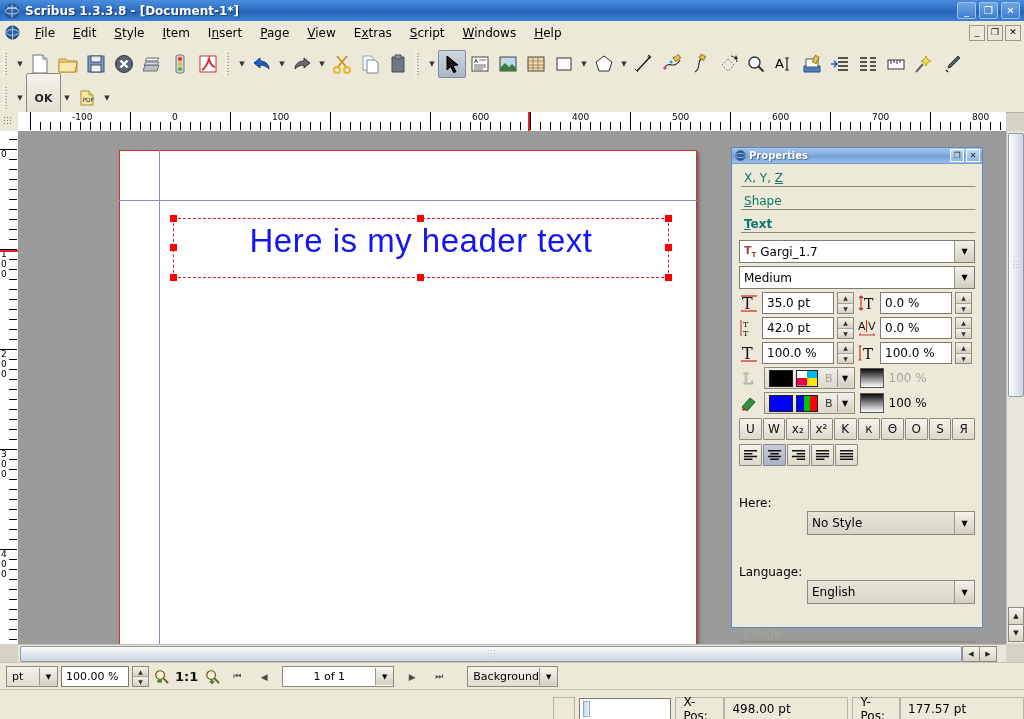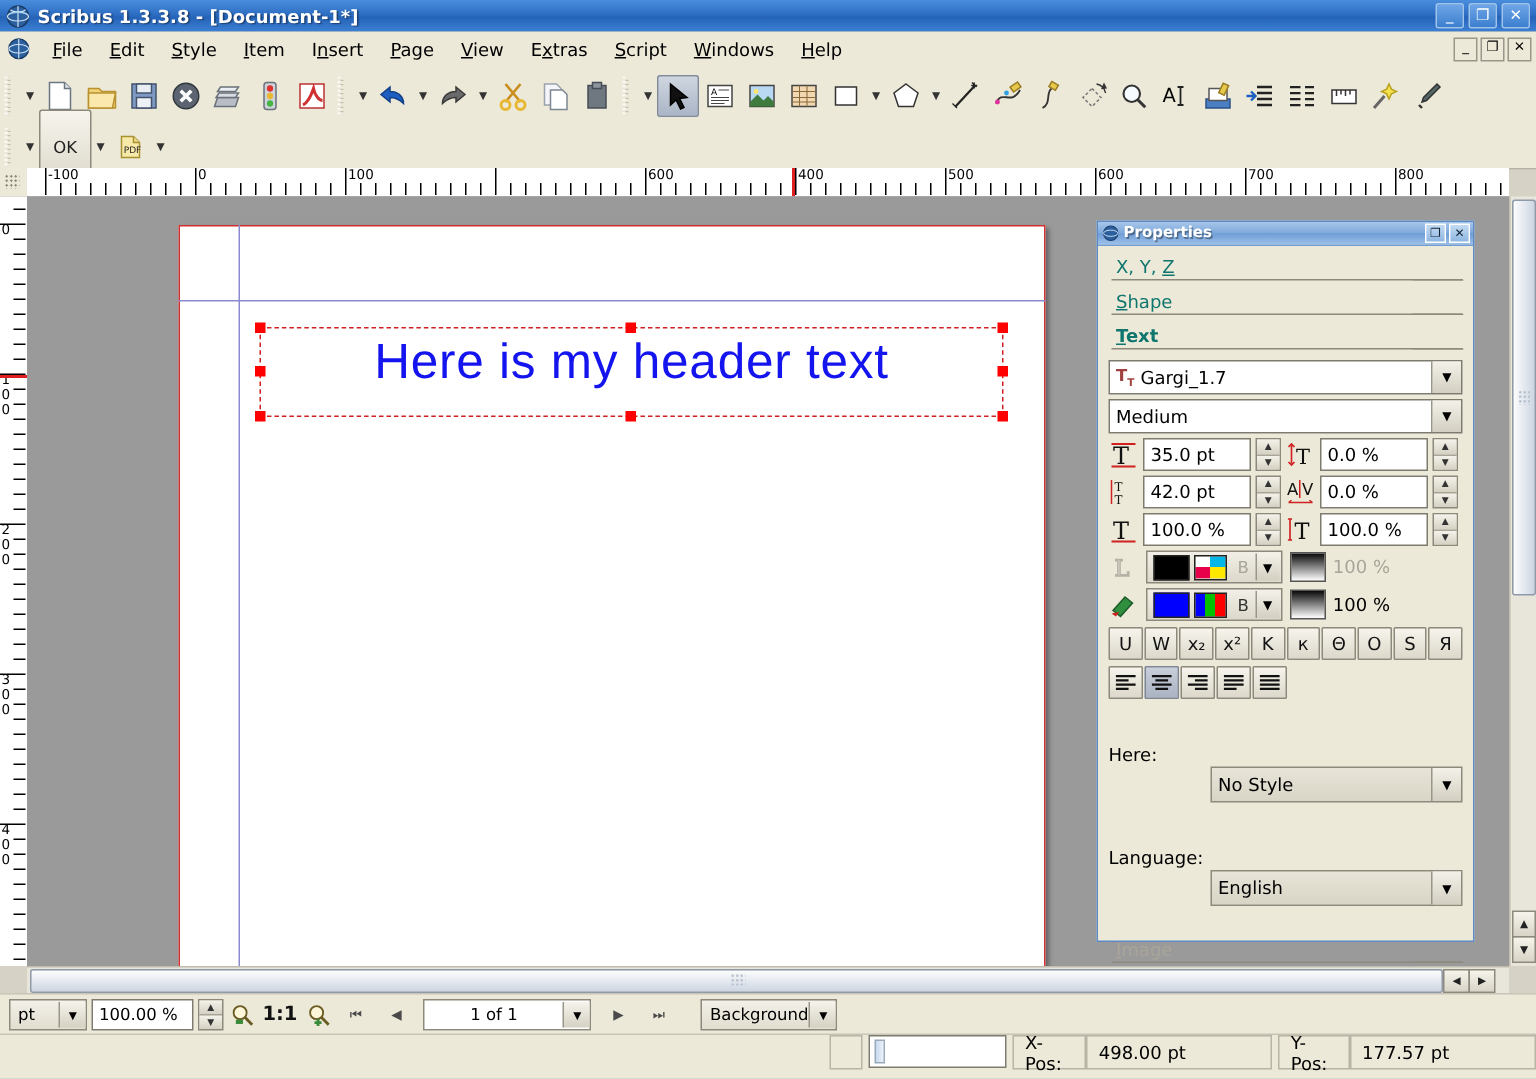--- a/index.html
+++ b/index.html
@@ -75,21 +75,21 @@
   }
   .arrowbtn{
     width:12px;height:26px;display:flex;align-items:center;justify-content:center;
     flex:0 0 auto;font-size:7px;color:#333;
   }
   .okbtn{
     height:19px;min-width:27px;padding:15px 3px;
     background:linear-gradient(to bottom,#f6f4ec,#dcd8ca);
     border:1px solid #8d897c;border-radius:2px;
     display:flex;align-items:center;justify-content:center;
-    font-size:11px;font-weight:normal;color:#222;flex:0 0 auto;
+    font-size:11px;font-weight:bold;color:#222;flex:0 0 auto;
   }
 
   
   .ruler-corner{
     position:absolute;left:0;top:112px;width:18px;height:19px;
     background:#ece9d8;border-right:1px solid #888;border-bottom:1px solid #888;
   }
   .ruler-corner:after{
     content:"";position:absolute;left:3px;top:4px;width:10px;height:10px;
     background-image:radial-gradient(#7e7a6d 0.7px,transparent 0.8px);
@@ -97,21 +97,21 @@
   }
   .hruler{
     position:absolute;left:18px;top:112px;width:988px;height:19px;
     background:#fff;border-bottom:1px solid #6f6f6f;overflow:hidden;
   }
   .vruler{
     position:absolute;left:0;top:131px;width:18px;height:513px;
     background:#fff;border-right:1px solid #6f6f6f;overflow:hidden;
   }
   .tick{position:absolute;background:#000;}
-  .rlabel{position:absolute;font-size:9px;color:#000;line-height:9px;font-family:"DejaVu Sans",sans-serif;}
+  .rlabel{position:absolute;font-size:9px;color:#000;line-height:9px;font-family:"DejaVu Sans",sans-serif;padding-left:40px;}
   .vlabel{position:absolute;font-size:9px;color:#000;line-height:9px;width:11px;text-align:left;}
   .rmark{position:absolute;background:#e02020;}
 
   
   .canvas{
     position:absolute;left:18px;top:131px;width:988px;height:513px;
     background:#9a9a9a;overflow:hidden;
   }
   .page{
     position:absolute;left:101px;top:19px;width:578px;height:505px;
@@ -269,21 +269,21 @@
   }
 
   
   .statusbar{
     position:absolute;left:0;top:662px;width:1024px;height:27px;
     background:#ece9d8;border-top:1px solid #c8c4b6;display:flex;align-items:center;
     padding-left:6px;gap:3px;
   }
   .statusbar2{
     position:absolute;left:0;top:689px;width:1024px;height:30px;
-    background:#ece9d8;border-top:1px solid #c8c4b6;display:flex;align-items:flex-start;
+    background:#ece9d8;border-top:1px solid #c8c4b6;display:flex;align-items:flex-end;
   }
   .sb-combo{
     height:19px;background:linear-gradient(to bottom,#f3f1e9,#e1ddcf);
     border:1px solid #8d897c;display:flex;align-items:center;position:relative;
     font-size:11px;padding-left:5px;
   }
   .sb-combo .ca{
     width:17px;height:17px;margin-left:auto;
     background:linear-gradient(to bottom,#f5f3eb,#d5d1c3);
     border-left:1px solid #9a968a;display:flex;align-items:center;justify-content:center;font-size:7px;

